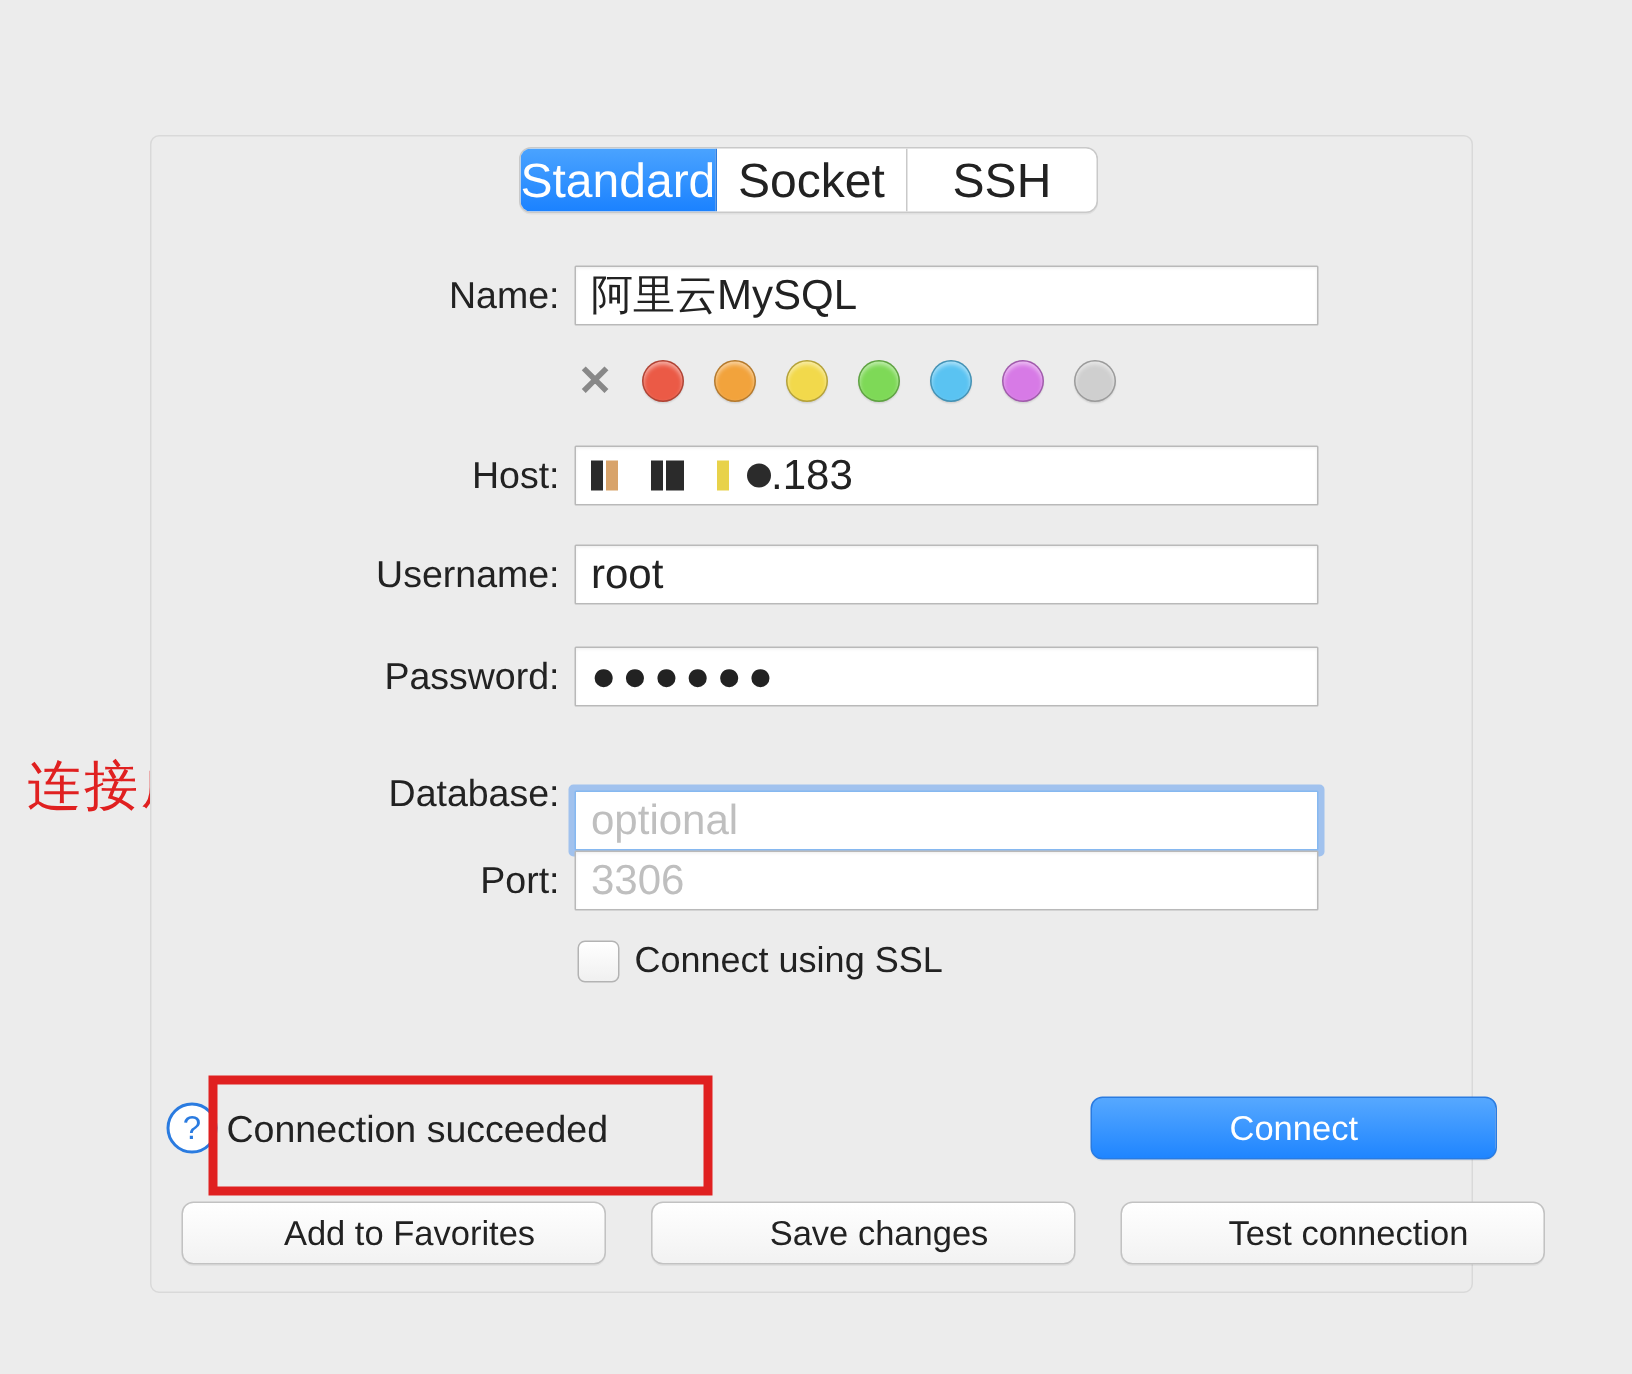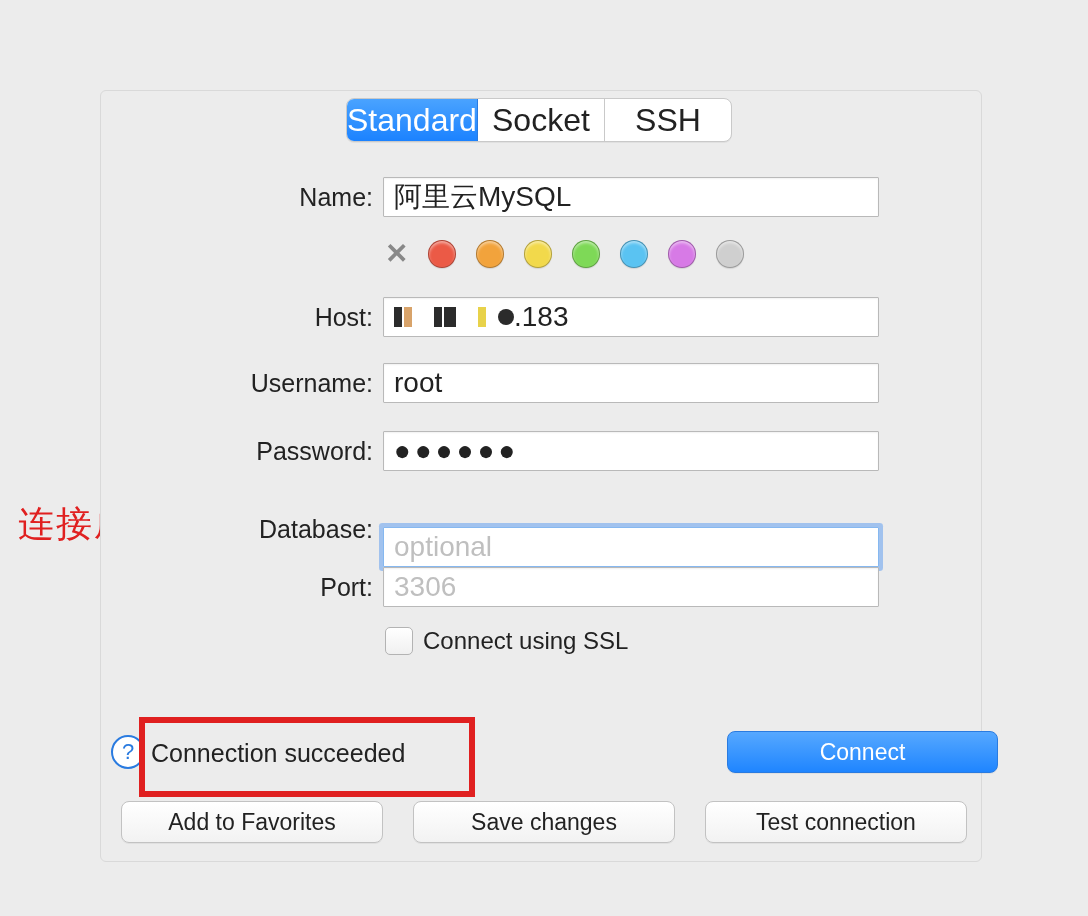--- a/index.html
+++ b/index.html
@@ -178,21 +178,21 @@
     cursor: pointer;
   }
   .btn.primary {
     background: linear-gradient(#56a8ff,#1f85ff);
     color: #fff;
     border-color: #2a7be0;
   }
 
   .btn-connect { position: absolute; left: 590px; top: 640px; width: 269px; margin-left: 36px; }
   .btn-row { position: absolute; left: 20px; top: 710px; display: flex; gap: 30px; }
-  .btn-row .btn { width: 260px; }
+  .btn-row .btn { width: 260px; padding-left: 21px; }
 
   
   .anno {
     position: absolute;
     left: 18px;
     top: 500px;
     color: #e02020;
     font-size: 36px;
     letter-spacing: 2px;
   }

